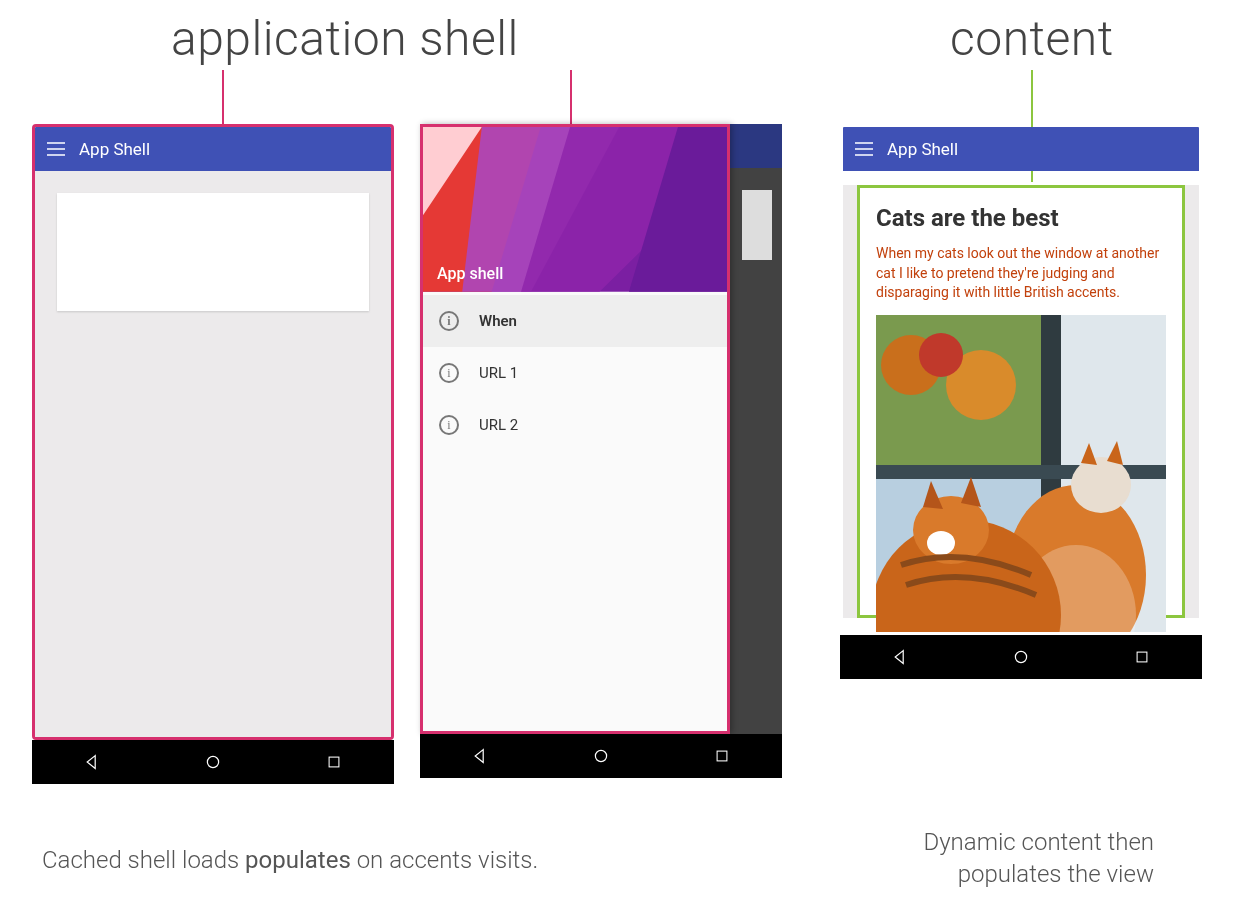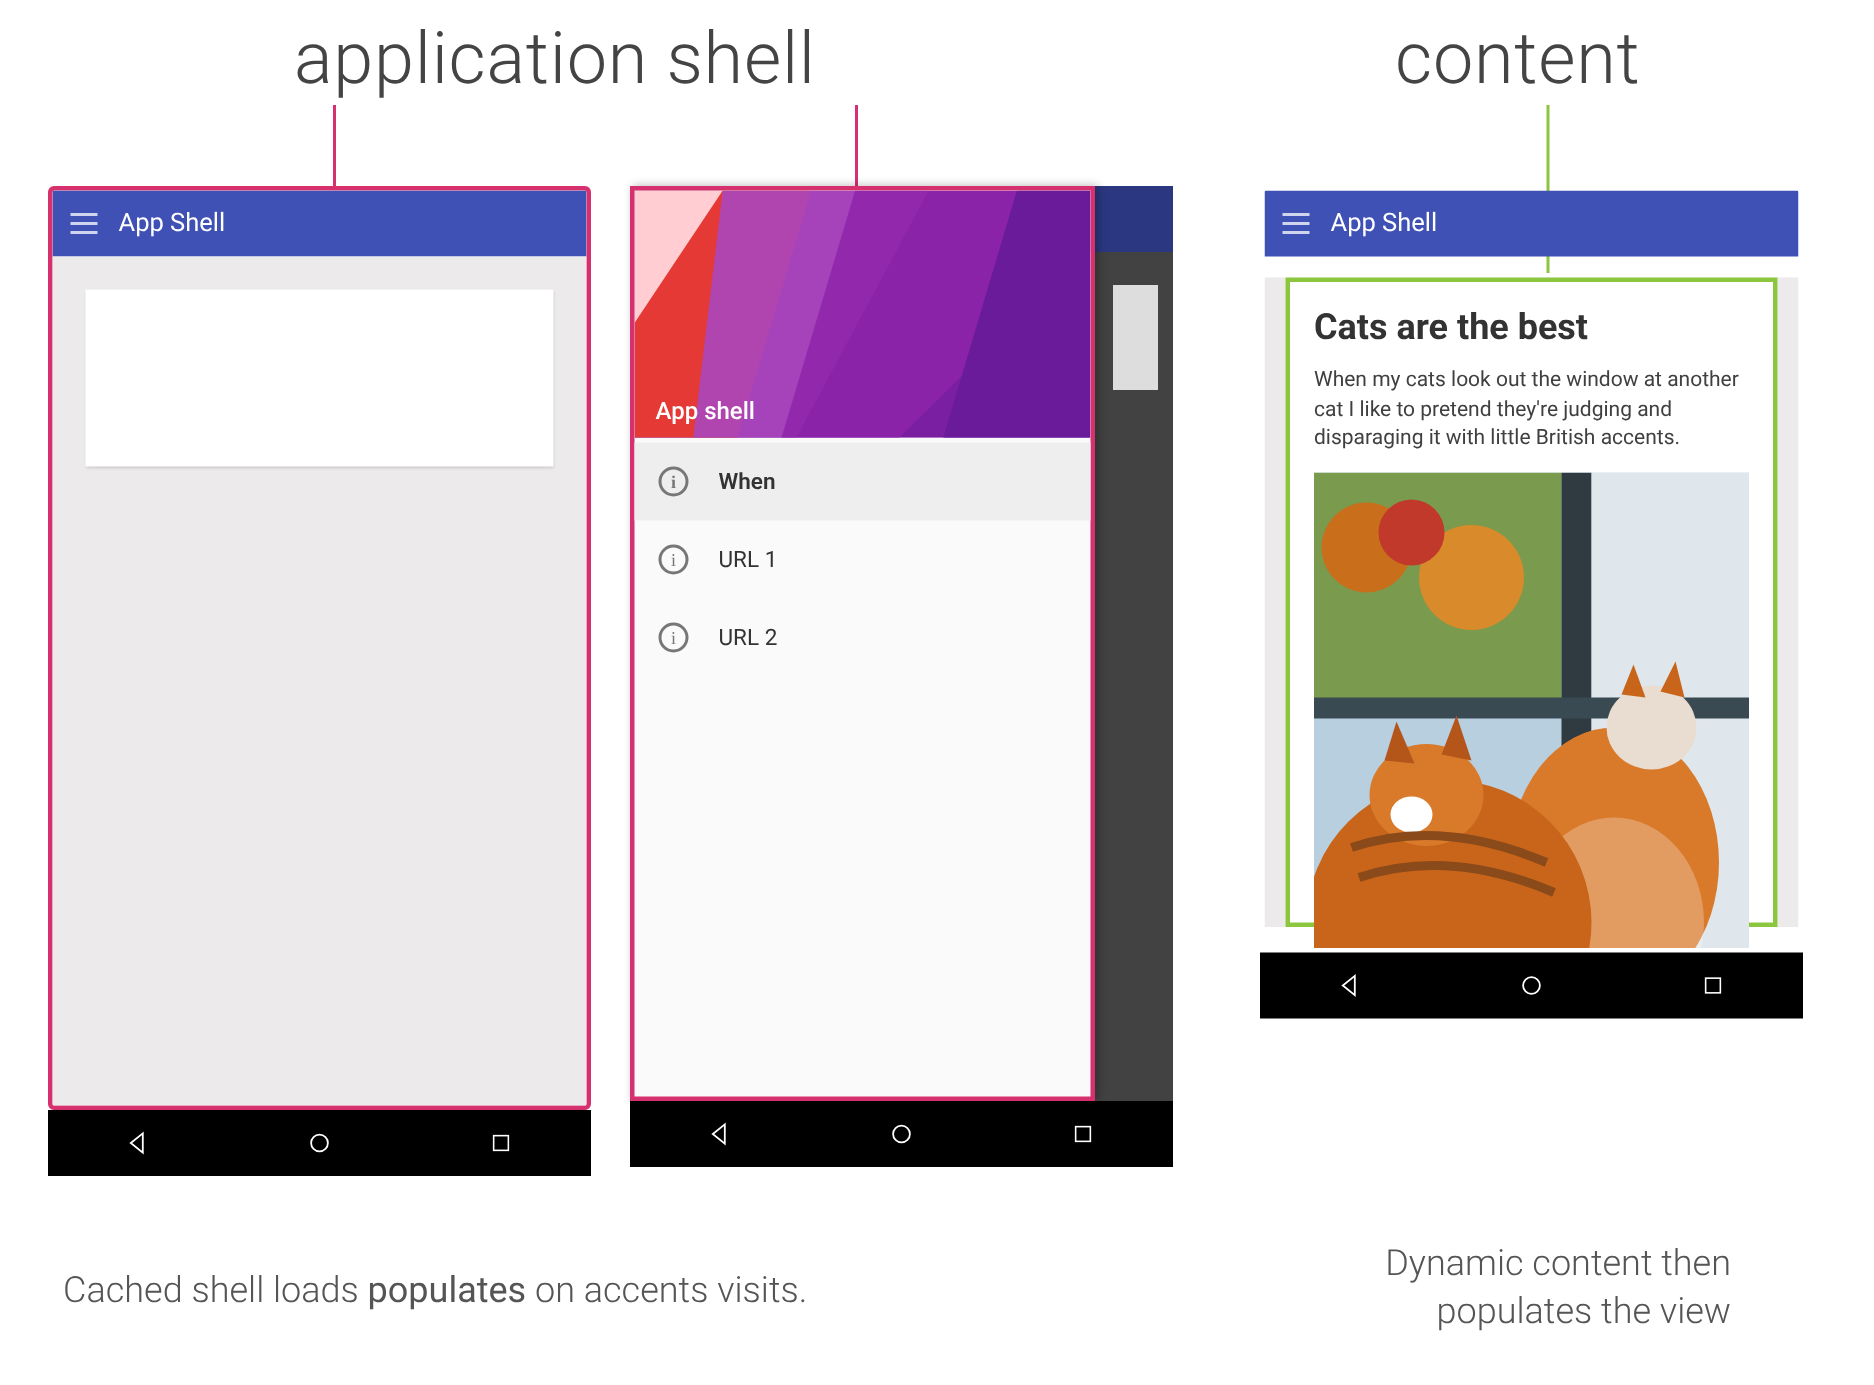--- a/index.html
+++ b/index.html
@@ -12,22 +12,22 @@
     overflow: hidden;
   }
 
   .heading {
     position: absolute;
     font-size: 48px;
     font-weight: 300;
     color: #444;
     letter-spacing: 0.5px;
   }
-  .head-app-shell { left: 196px; top: 10px; }
-  .head-content   { left: 930px; top: 10px; text-align: right; }
+  .head-app-shell { left: 171px; top: 10px; }
+  .head-content   { left: 950px; top: 10px; text-align: right; }
 
   .conn { position: absolute; width: 2px; }
   .conn-pink  { background: #d6306e; }
   .conn-green { background: #8cc63f; }
 
   .phone {
     position: absolute;
     width: 362px;
     top: 124px;
   }
@@ -110,21 +110,21 @@
 
   
   .content-card {
     margin: 14px;
     background:#fff;
     border: 3px solid #8cc63f;
     padding: 16px;
     height: 433px;
   }
   .content-card h2 { font-size: 24px; font-weight: 700; color:#333; margin-bottom: 12px; }
-  .content-card p  { font-size: 14px; color:#404040; line-height:1.4; margin-bottom:12px; }
+  .content-card p  { font-size: 14px; color:#c2410c; line-height:1.4; margin-bottom:12px; }
   .cat-img { width: 100%; height: 370px; }
 
   .navbar {
     height: 44px;
     background: #000;
     display: flex;
     align-items: center;
     justify-content: space-around;
     color: #fff;
   }

